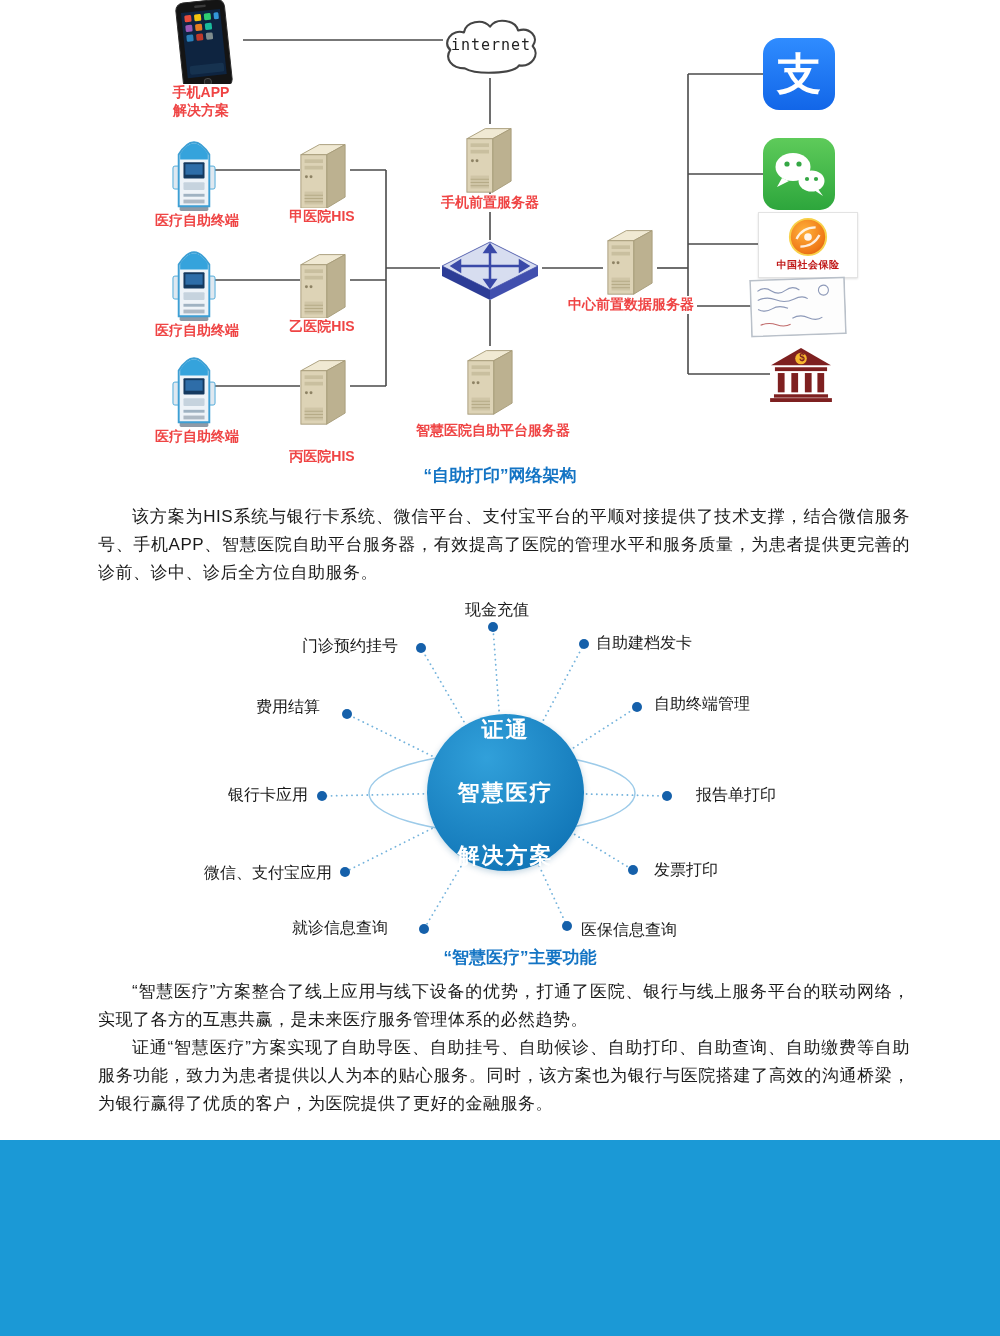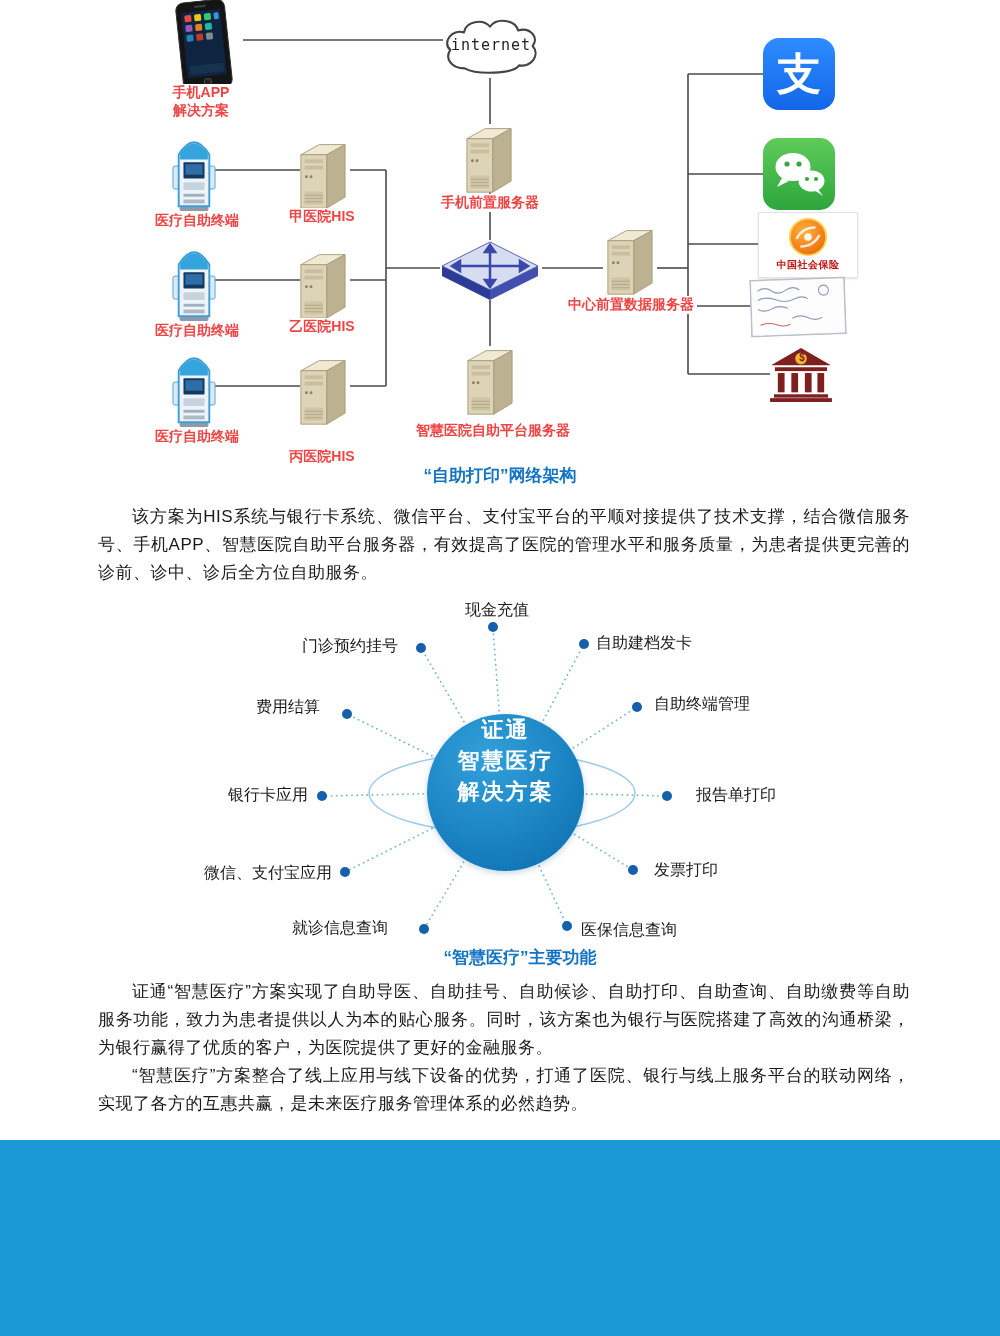--- a/index.html
+++ b/index.html
@@ -25,21 +25,21 @@
   .caption { position:absolute; left:0; width:1000px; text-align:center; font-size:17px; font-weight:700; color:#1374c4; }
 
   
   .para { position:absolute; left:98px; width:812px; font-size:17px; line-height:28px; color:#1a1a1a;
           text-align:justify; letter-spacing:0.5px; }
   .para p { text-indent:2em; }
 
   
   .hub { position:absolute; left:427px; top:714px; width:157px; height:157px; border-radius:50%;
          background:radial-gradient(circle at 38% 28%, #31a0da, #1277b8 78%);
-         color:#fff; display:flex; flex-direction:column; justify-content:flex-start; align-items:center;
+         color:#fff; display:flex; flex-direction:column; justify-content:space-between; align-items:center;
          font-size:22px; font-weight:700; line-height:31px; letter-spacing:2px; text-align:center;
          box-shadow:0 2px 6px rgba(20,90,140,.25); }
   .fn-label { position:absolute; font-size:16px; color:#1a1a1a; white-space:nowrap; }
   .fn-dot { position:absolute; width:10px; height:10px; border-radius:50%; background:#1560aa;
             transform:translate(-50%,-50%); }
 
   
   .footer { position:absolute; left:0; top:1140px; width:1000px; height:196px; background:#1b99d6; color:#fff; }
 </style>
 </head>
@@ -322,22 +322,22 @@
   <div class="fn-label" style="right:692px; top:785px;">银行卡应用</div>
   <div class="fn-label" style="left:696px; top:785px;">报告单打印</div>
   <div class="fn-label" style="right:668px; top:863px;">微信、支付宝应用</div>
   <div class="fn-label" style="left:654px; top:860px;">发票打印</div>
   <div class="fn-label" style="right:612px; top:918px;margin-left:44px;">就诊信息查询</div>
   <div class="fn-label" style="left:581px; top:920px;">医保信息查询</div>
 
   <div class="caption" style="top:946px;padding-left:40px;">“智慧医疗”主要功能</div>
 
   <div class="para" style="top:978px;">
+    <p>“智慧医疗”方案整合了线上应用与线下设备的优势，打通了医院、银行与线上服务平台的联动网络，实现了各方的互惠共赢，是未来医疗服务管理体系的必然趋势。</p>
     <p>证通“智慧医疗”方案实现了自助导医、自助挂号、自助候诊、自助打印、自助查询、自助缴费等自助服务功能，致力为患者提供以人为本的贴心服务。同时，该方案也为银行与医院搭建了高效的沟通桥梁，为银行赢得了优质的客户，为医院提供了更好的金融服务。</p>
-    <p>“智慧医疗”方案整合了线上应用与线下设备的优势，打通了医院、银行与线上服务平台的联动网络，实现了各方的互惠共赢，是未来医疗服务管理体系的必然趋势。</p>
   </div>
 
   <div class="footer">
     
     
 
     
     
     
 

